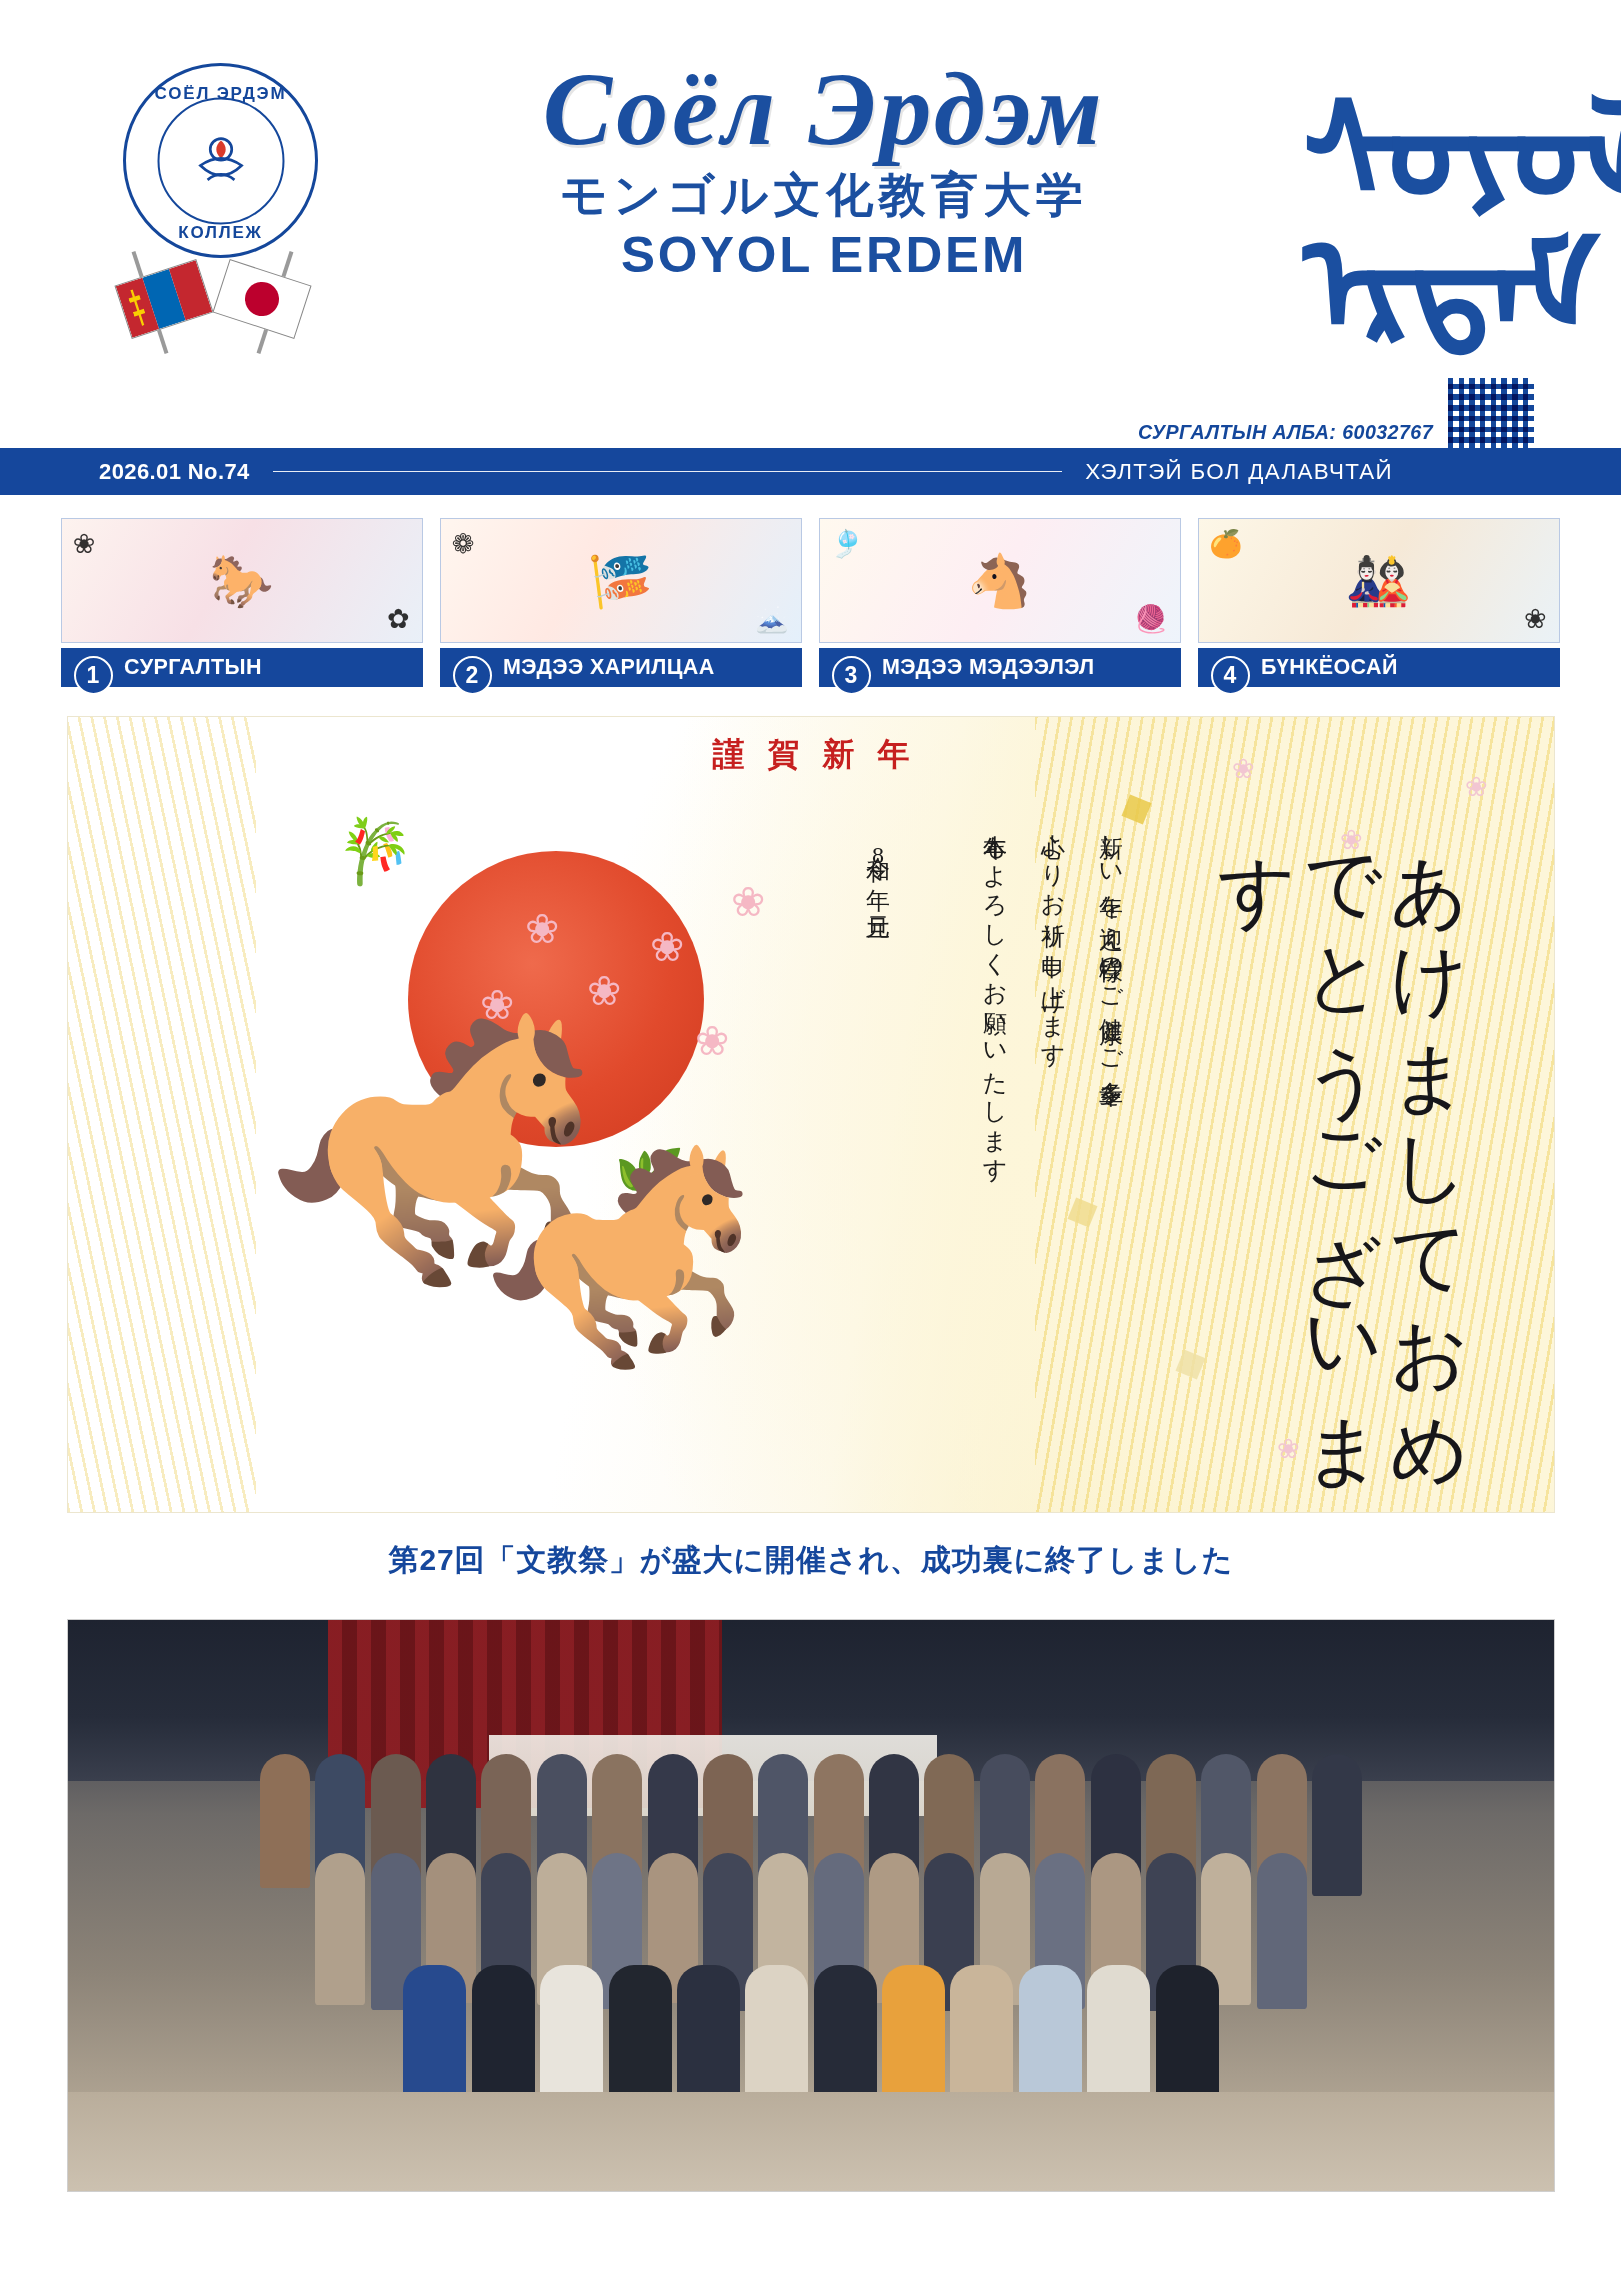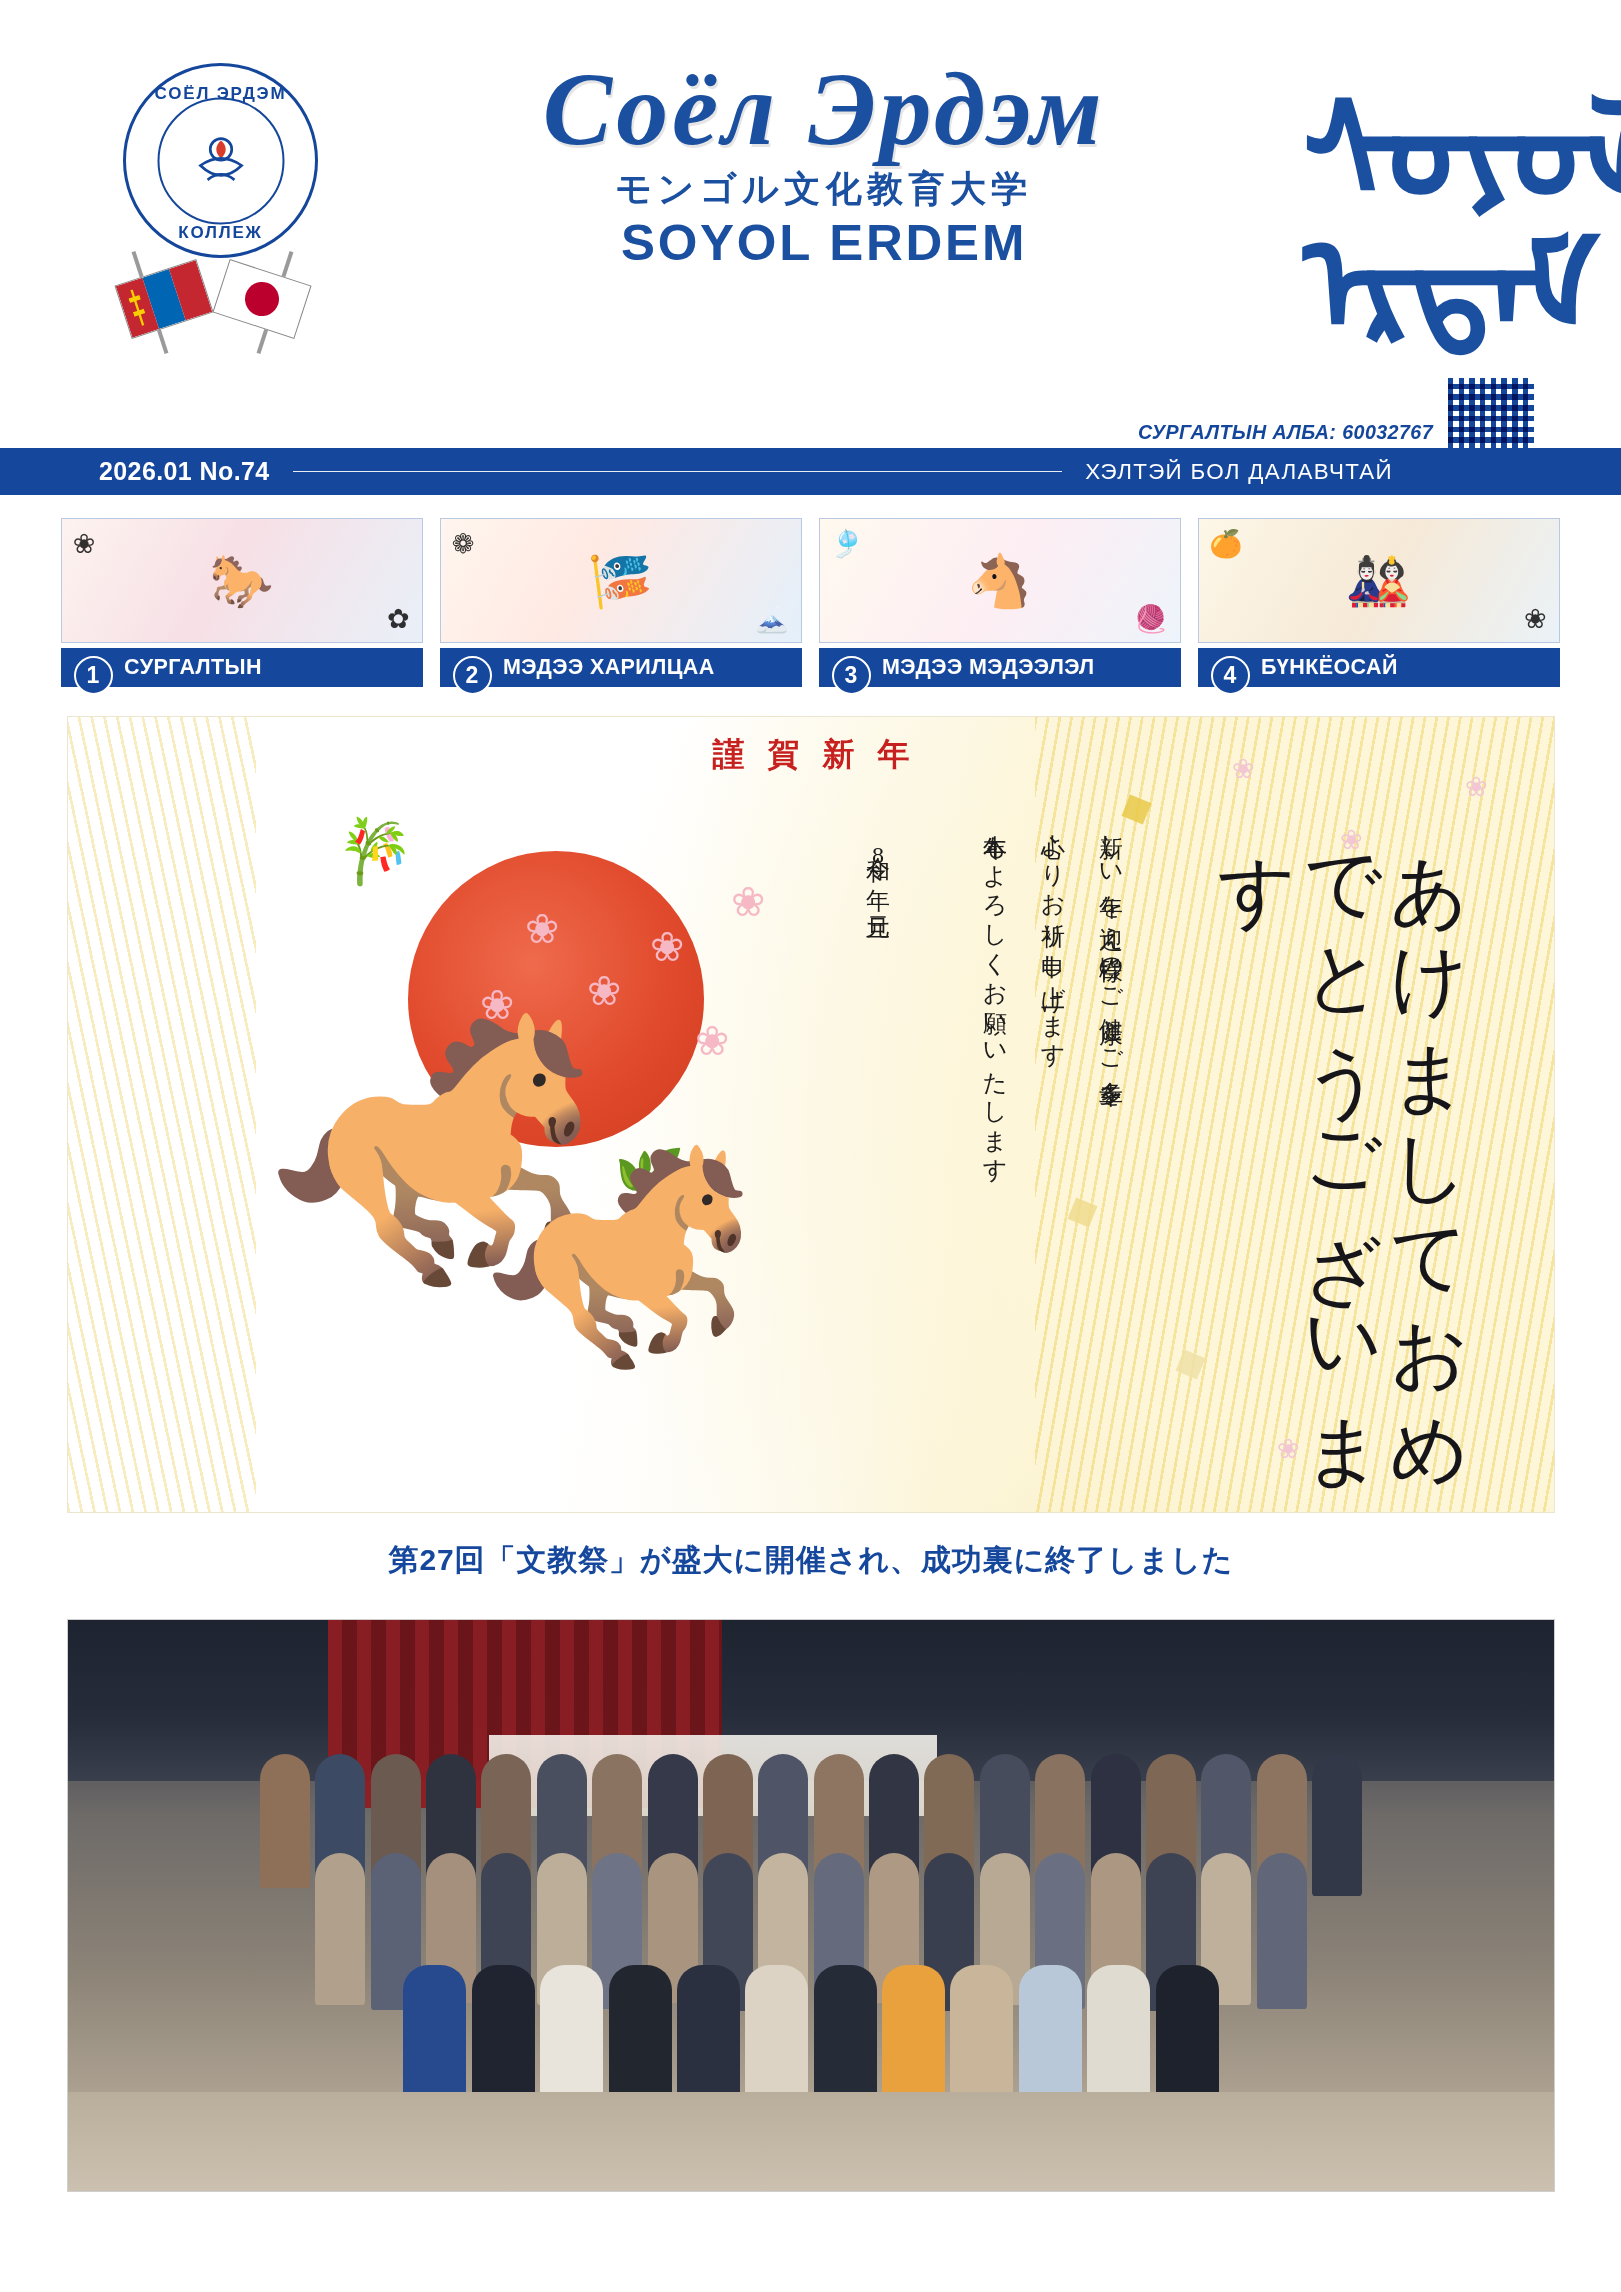--- a/index.html
+++ b/index.html
@@ -143,21 +143,21 @@
     font-family: "Liberation Serif", serif;
     font-style: italic;
     font-weight: bold;
     font-size: 104px;
     color: #1b4fa0;
     letter-spacing: 3.6px;
     line-height: 1.05;
     text-shadow: 1.8px 2.7px 0 rgba(0,0,0,0.10);
   }
   .title-jp {
-    font-size: 36px;
+    font-size: 47px;
     font-weight: bold;
     color: #1b4fa0;
     letter-spacing: 5.4px;
     margin-top: 5.4px;
     line-height: 1.1;
   }
   .title-lat {
     font-family: "Liberation Sans Narrow", "Liberation Sans", sans-serif;
     font-size: 50px;
     font-weight: bold;
@@ -210,21 +210,21 @@
     left: 0;
     top: 448px;
     width: 1621px;
     height: 47px;
     background: #15479c;
     color: #ffffff;
     display: flex;
     align-items: center;
   }
   .issue {
-    font-size: 25px;
+    font-size: 22px;
     font-weight: bold;
     margin-left: 99px;
     letter-spacing: 0.4px;
   }
   .bar-rule {
     flex: 1;
     height: 1.8px;
     background: #ffffff;
     margin: 0 23px;
     opacity: 0.9;

